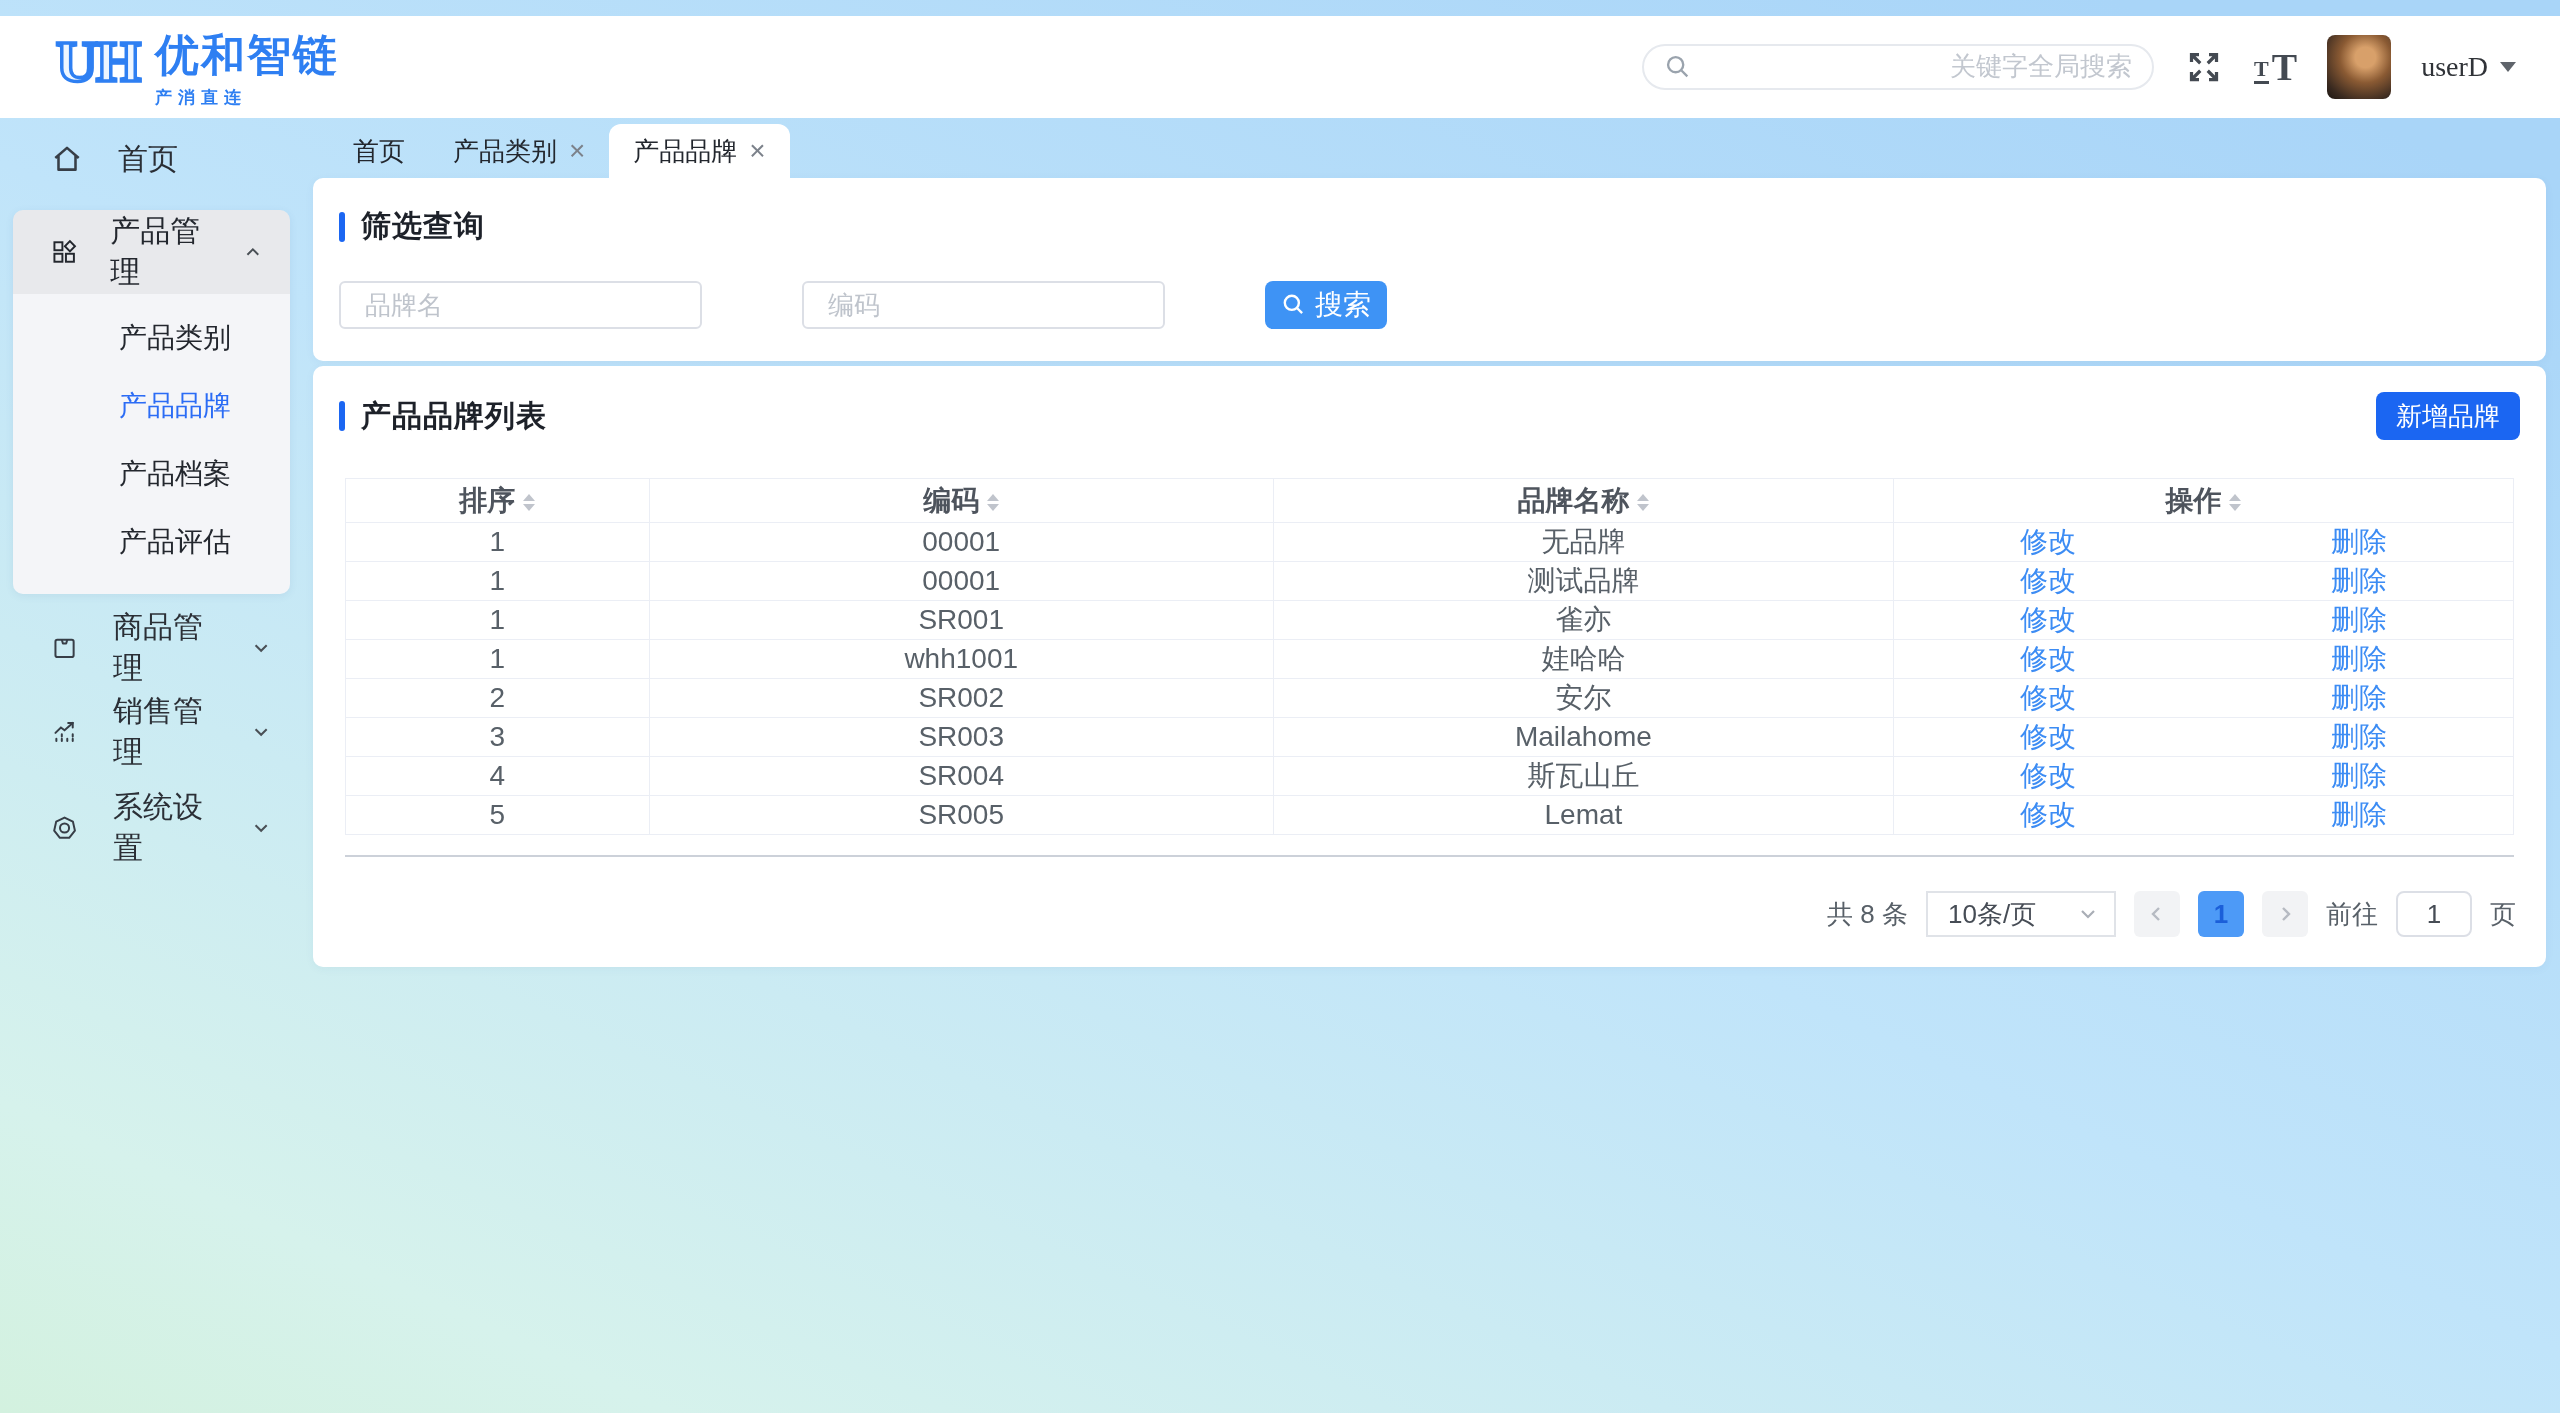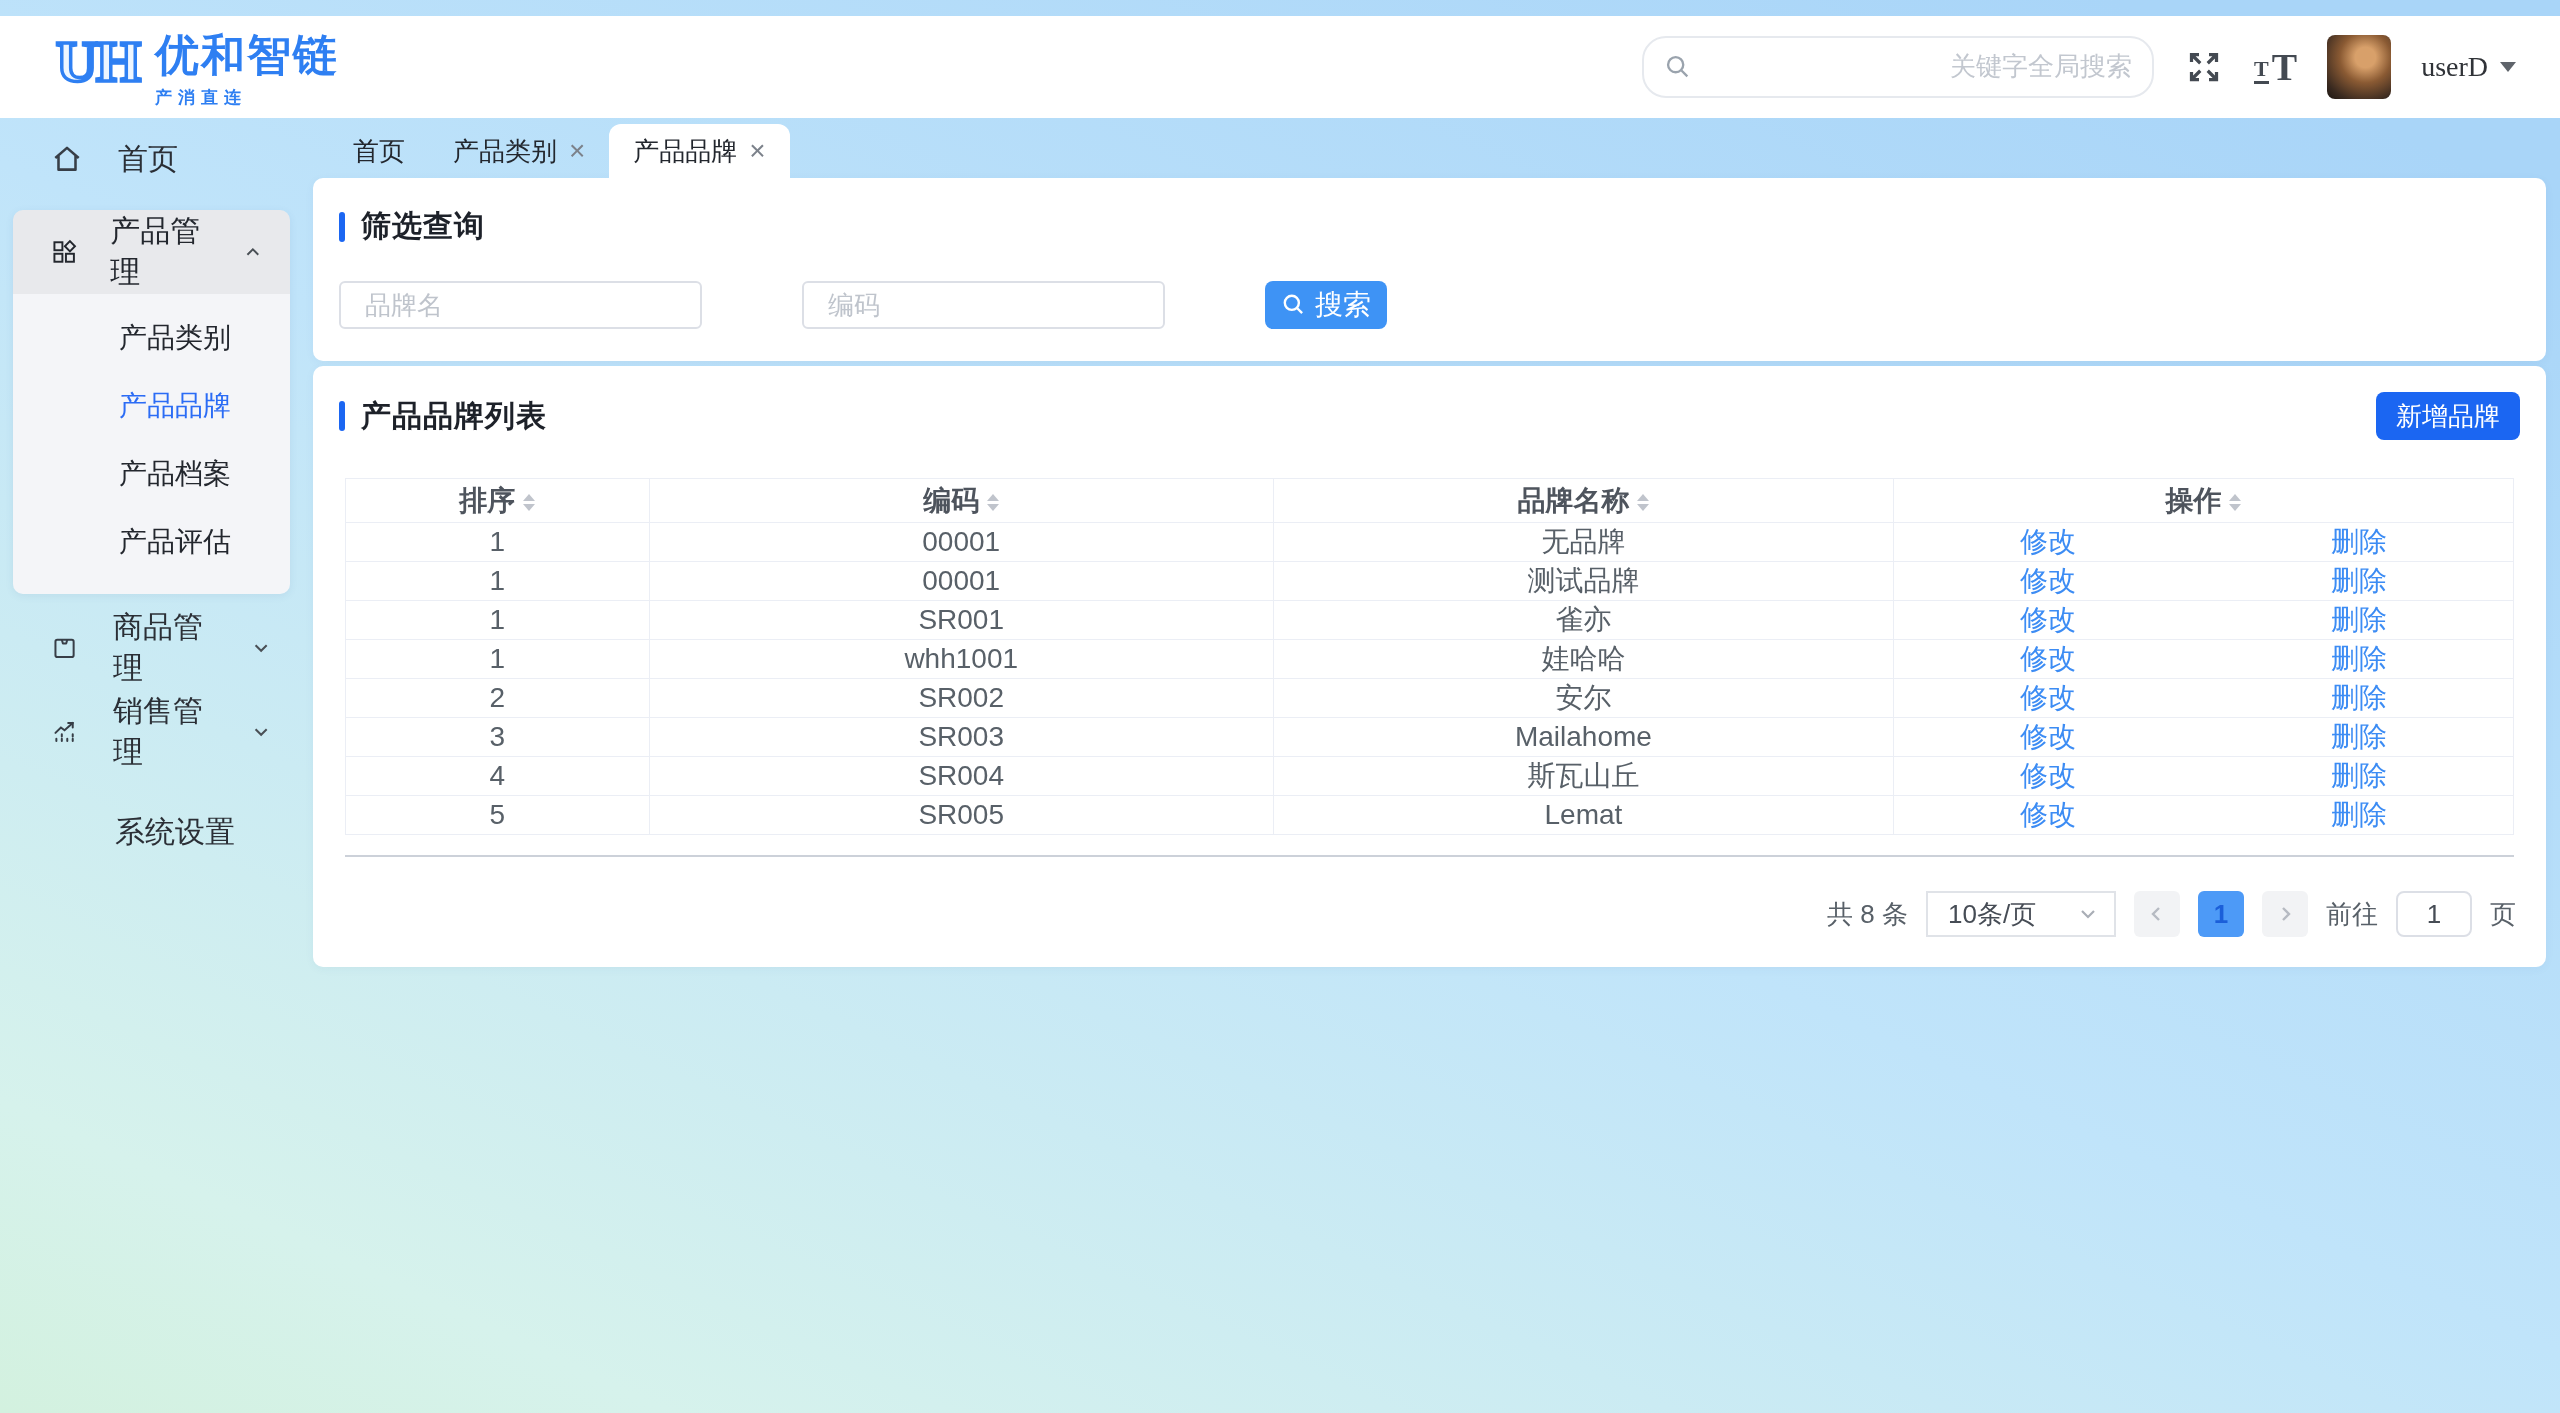--- a/index.html
+++ b/index.html
@@ -14,21 +14,21 @@
   
   .header { position:absolute; top:16px; left:0; width:2560px; height:102px;
     background:#ffffff; display:flex; align-items:center;font-family:Liberation Serif, serif; }
   .logo-area { margin-left:56px; display:flex; align-items:flex-start; gap:16px; }
   .monogram { font-size:58px; font-weight:800; letter-spacing:-2px; line-height:72px;
     color:#eef6ff; -webkit-text-stroke:3.5px var(--primary-mid,#2e7ff2); }
   .logo-text { display:flex; flex-direction:column; margin-top:8px; }
   .logo-title { font-size:44px; font-weight:800; color:var(--primary-mid,#2e7ff2); letter-spacing:2px; line-height:1; }
   .logo-sub { margin-top:8px; font-size:17px; font-weight:700; color:var(--primary-mid,#2e7ff2); letter-spacing:6px; }
   .header-right { margin-left:auto; margin-right:44px; display:flex; align-items:center; gap:30px; }
-  .search-pill { width:512px; height:62px; border:2px solid #e6e9ee; border-radius:24px;
+  .search-pill { width:512px; height:46px; border:2px solid #e6e9ee; border-radius:24px;
     display:flex; align-items:center; padding:0 20px; background:#fff; }
   .search-pill svg { flex:0 0 auto; }
   .search-pill input { flex:1; border:none; outline:none; font-size:26px; text-align:right;
     color:#5c6066; background:transparent; font-family:inherit; }
   .search-pill input::placeholder { color:#c2c7cf; }
   .hicon { color:#444a52; display:flex; align-items:flex-end; cursor:pointer; }
   .tt { display:flex; align-items:flex-end; gap:3px; }
   .t-sm { font-style:normal; font-size:22px; font-weight:700; border-bottom:3px solid currentColor; line-height:1; padding-bottom:1px;}
   .t-lg { font-style:normal; font-size:38px; font-weight:700; line-height:0.9; }
   .avatar { width:64px; height:64px; border-radius:8px; cursor:pointer;
@@ -191,21 +191,21 @@
       <svg width="34" height="34" viewBox="0 0 32 32" fill="none" stroke="currentColor" stroke-width="2.2" stroke-linecap="round">
         <path d="M7 26 V21 M13 26 V18 M19 26 V22 M25 26 V16" stroke-dasharray="2.5 2.5"></path>
         <polyline points="6,17 12,11 16,14 25,6"></polyline>
         <polyline points="20,6 25,6 25,11"></polyline>
       </svg>
       <span>销售管理</span>
       <svg class="chev" width="26" height="26" viewBox="0 0 24 24" fill="none" stroke="currentColor" stroke-width="2.2">
           <polyline points="6,9 12,15 18,9"></polyline>
         </svg>
     </div>
-    <div class="side-item" style="height:76px; margin-top:8px;flex-direction:column;">
+    <div class="side-item" style="height:76px; margin-top:20px;">
       <svg width="34" height="34" viewBox="0 0 32 32" fill="none" stroke="currentColor" stroke-width="2.2" stroke-linejoin="round">
         <polygon points="16,4.5 25.2,9 27.4,18.9 21.1,26.8 10.9,26.8 4.6,18.9 6.8,9"></polygon>
         <circle cx="16" cy="16" r="5"></circle>
       </svg>
       <span>系统设置</span>
       <svg class="chev" width="26" height="26" viewBox="0 0 24 24" fill="none" stroke="currentColor" stroke-width="2.2">
           <polyline points="6,9 12,15 18,9"></polyline>
         </svg>
     </div>
   </div>

